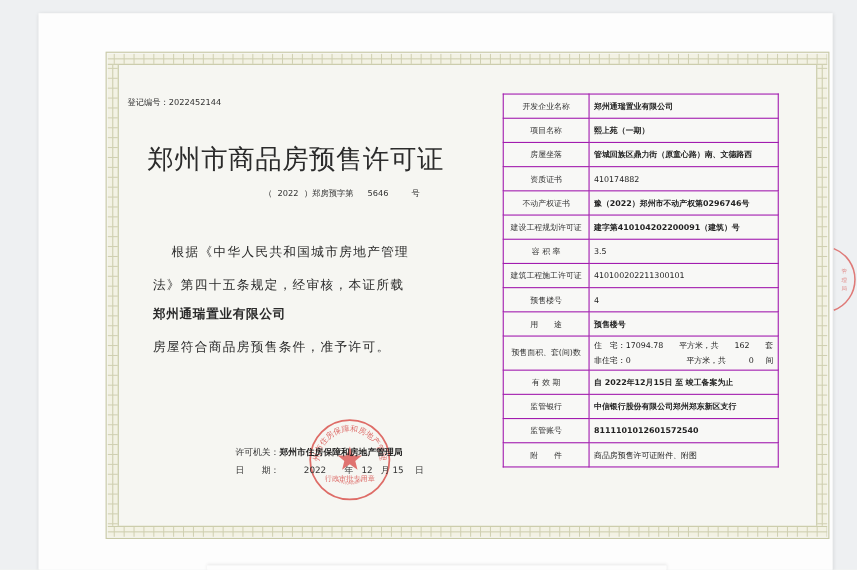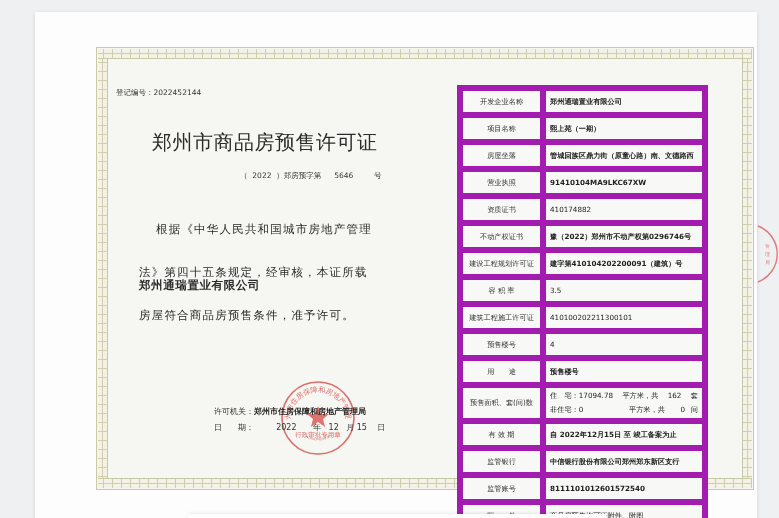--- a/index.html
+++ b/index.html
@@ -43,41 +43,41 @@
     background-size:100% 9px, 1px 100%;
     background-position:0 0, 50% 0;
   }
   .fret.top { left:1px; right:1px; top:1px; height:9px; border-bottom:1px solid #c8c9a6; }
   .fret.bottom { left:1px; right:1px; bottom:1px; height:9px; border-top:1px solid #c8c9a6; }
   .fret.left { left:1px; top:11px; bottom:11px; width:9px; border-right:1px solid #c8c9a6; }
   .fret.right { right:1px; top:11px; bottom:11px; width:9px; border-left:1px solid #c8c9a6; }
 
   .reg { position:absolute; left:20px; top:41px; font-size:7.5px; color:#333; }
   .title {
-    position:absolute; left:56px; top:82px; width:245px;
-    font-size:20px; letter-spacing:0.5px; color:#2b2b2b; white-space:nowrap;
+    position:absolute; left:38px; top:82px; width:245px;
+    font-size:24px; letter-spacing:0.5px; color:#2b2b2b; white-space:nowrap;text-align:right;
   }
   .permit-no {
     position:absolute; left:144px; top:124px; font-size:7.5px; color:#333; white-space:nowrap;
   }
   .permit-no span { display:inline-block; }
   .body-text { position:absolute; left:43px; font-size:11.5px; color:#2b2b2b; white-space:nowrap; letter-spacing:1.2px; }
   .company { font-weight:bold; letter-spacing:0.6px; }
   .issuer { position:absolute; left:118px; top:359px; font-size:8px; color:#333; white-space:nowrap; }
   .issuer b { font-weight:bold; color:#222; }
   .date { position:absolute; left:118px; top:375px; font-size:8px; color:#333; white-space:nowrap; }
   .date span { display:inline-block; }
 
   table.info {
     position:absolute; left:361px; top:38px; width:251px;
     border-collapse:collapse; font-size:7.2px; color:#222;
     background:#f8f8f6;
   }
   table.info td {
-    border:6px solid #a21caf; height:21px; padding:0 4px; white-space:nowrap;
+    border:1px solid #a21caf; height:21px; padding:0 4px; white-space:nowrap;
   }
   table.info td.k { width:69px; text-align:center; color:#333; }
   table.info td.v { font-weight:bold; color:#222; }
   table.info td.v.plain { font-weight:normal; }
   table.info tr.tall td { height:30px; }
   .area-line { display:flex; justify-content:space-between; line-height:14px; font-weight:normal; }
   .area-line span { display:inline-block; }
 
   .stamp {
     position:absolute; left:184px; top:333px; width:76px; height:76px;
@@ -104,21 +104,21 @@
 
     <div class="permit-no">
       <span>（</span>
       <span style="width:24px;text-align:center">2022</span>
       <span>）郑房预字第</span>
       <span style="width:40px;text-align:center">5646</span>
       <span style="margin-left:8px">号</span>
     </div>
 
     <div class="body-text" style="left:60px;top:175px">根据《中华人民共和国城市房地产管理</div>
-    <div class="body-text" style="top:218px">法》第四十五条规定，经审核，本证所载</div>
+    <div class="body-text" style="top:205px">法》第四十五条规定，经审核，本证所载</div>
     <div class="body-text company" style="top:231px">郑州通瑞置业有限公司</div>
     <div class="body-text" style="top:261px">房屋符合商品房预售条件，准予许可。</div>
 
     <svg class="stamp" viewBox="0 0 76 76">
       <defs>
         <path id="arcTop" d="M 10 40 A 28 28 0 1 1 66 40"></path>
         <path id="arcBot" d="M 16 46 A 24 24 0 0 0 60 46"></path>
       </defs>
       <circle cx="38" cy="38" r="36" fill="none" stroke="#d9534f" stroke-width="1.6" opacity="0.85"></circle>
       <text font-size="7.2" fill="#d9534f" opacity="0.85" font-family="'DejaVu Sans',sans-serif"><textPath href="#arcTop" startOffset="50%" text-anchor="middle">郑州市住房保障和房地产管理局</textPath></text>
@@ -144,24 +144,20 @@
             <td class="k">开发企业名称</td>
             <td class="v">郑州通瑞置业有限公司</td>
           </tr>
       <tr>
             <td class="k">项目名称</td>
             <td class="v">熙上苑（一期）</td>
           </tr>
       <tr>
             <td class="k">房屋坐落</td>
             <td class="v">管城回族区鼎力街（原童心路）南、文德路西</td>
-          </tr>
-      <tr>
-            <td class="k">营业执照</td>
-            <td class="v">91410104MA9LKC67XW</td>
           </tr>
       <tr>
             <td class="k">资质证书</td>
             <td class="v plain">410174882</td>
           </tr>
       <tr>
             <td class="k">不动产权证书</td>
             <td class="v">豫（2022）郑州市不动产权第0296746号</td>
           </tr>
       <tr>

